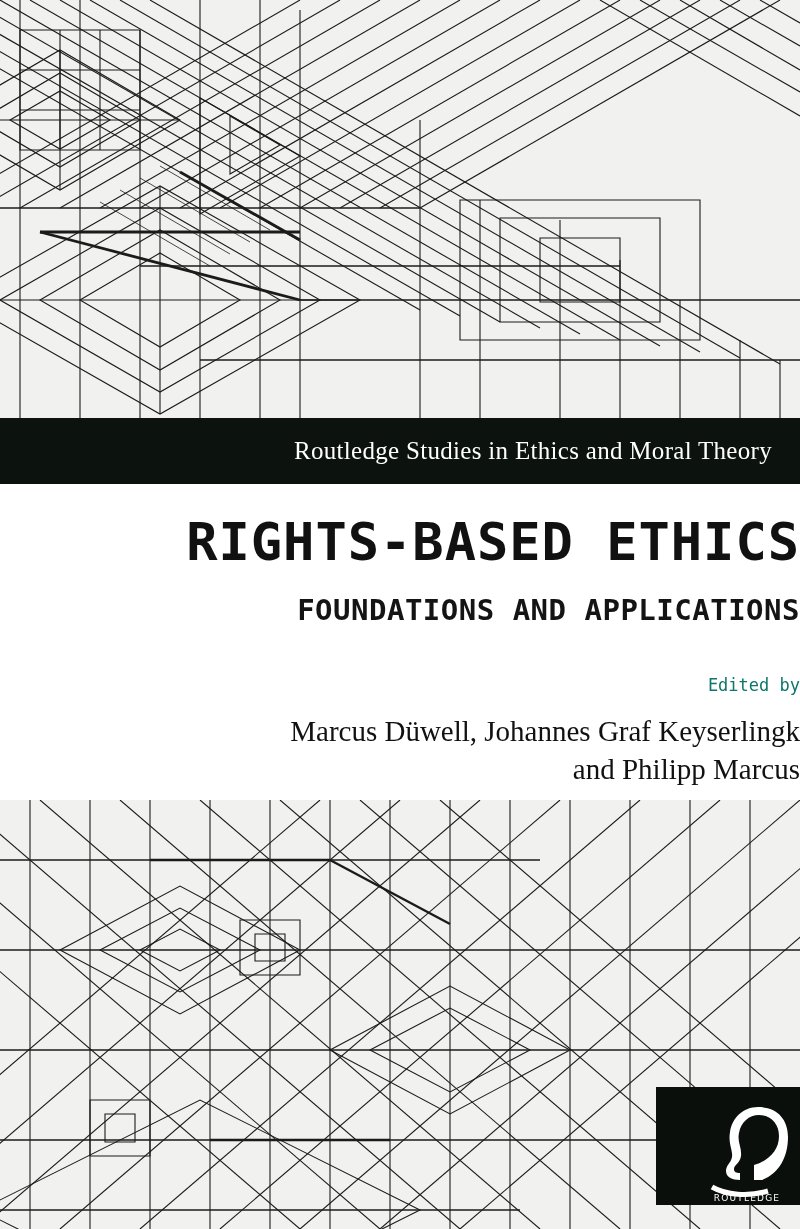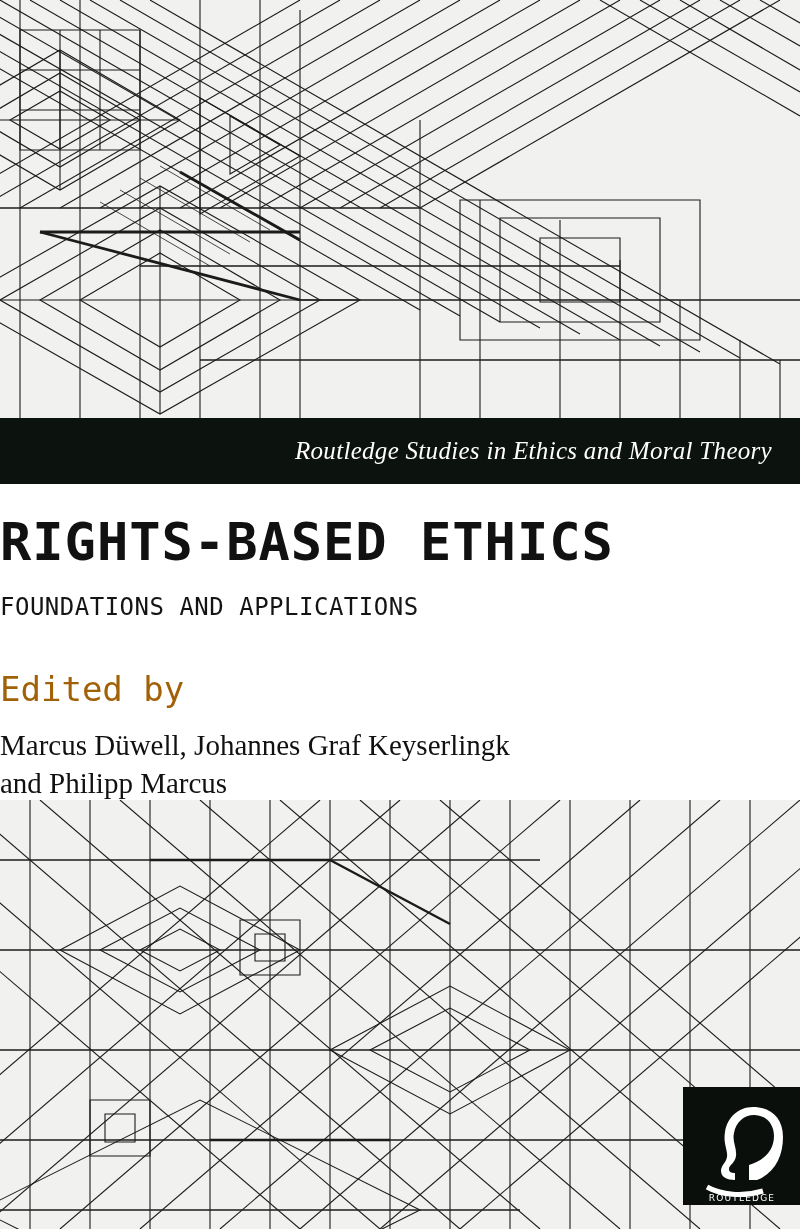--- a/index.html
+++ b/index.html
@@ -45,79 +45,79 @@
     height: 66px;
     background: #0c120e;
     display: flex;
     align-items: center;
     justify-content: flex-end;
     padding-right: 28px;
   }
   #series-title {
     color: #ffffff;
     font-family: "Liberation Serif", serif;
-    font-style: italic;
     font-size: 25px;
     letter-spacing: 0.3px;
     white-space: nowrap;
   }
 
   
   #title-area {
     position: absolute;
     left: 0;
     top: 484px;
     width: 800px;
     height: 316px;
     background: #ffffff;
-    text-align: left;
+    text-align: right;
   }
 
   #main-title {
     margin-top: 30px;
     font-family: "DejaVu Sans Mono", monospace;
     font-weight: bold;
     font-size: 52px;
     letter-spacing: 1px;
     color: #111111;
     line-height: 1.1;
   }
 
   #subtitle {
     margin-top: 22px;
     font-family: "DejaVu Sans Mono", monospace;
-    font-weight: normal;
-    font-size: 24px;
+    font-weight: bold;
+    font-size: 29px;
     letter-spacing: 0.5px;
     color: #141414;
   }
 
   #edited-by {
     margin-top: 48px;
     font-family: "DejaVu Sans Mono", monospace;
-    font-size: 34px;
-    color: #a16207;
+    font-size: 17px;
+    color: #0f766e;
   }
 
   .editor-line {
     font-family: "Liberation Serif", serif;
     font-size: 29px;
     color: #111111;
     line-height: 1.3;
   }
   #editor-1 { margin-top: 18px; }
 
   
   #logo {
     position: absolute;
-    right: 13px;
+    right: 40px;
     bottom: 24px;
     width: 104px;
     height: 118px;
     background: #0b0f0c;
+    padding-left: 32px;
   }
   #logo svg { display: block; }
 </style>
 </head>
 <body>
 
 <div id="cover">
 
   <div class="art" id="art-top">
     <svg width="800" height="418" viewBox="0 0 800 418" aria-hidden="true">

